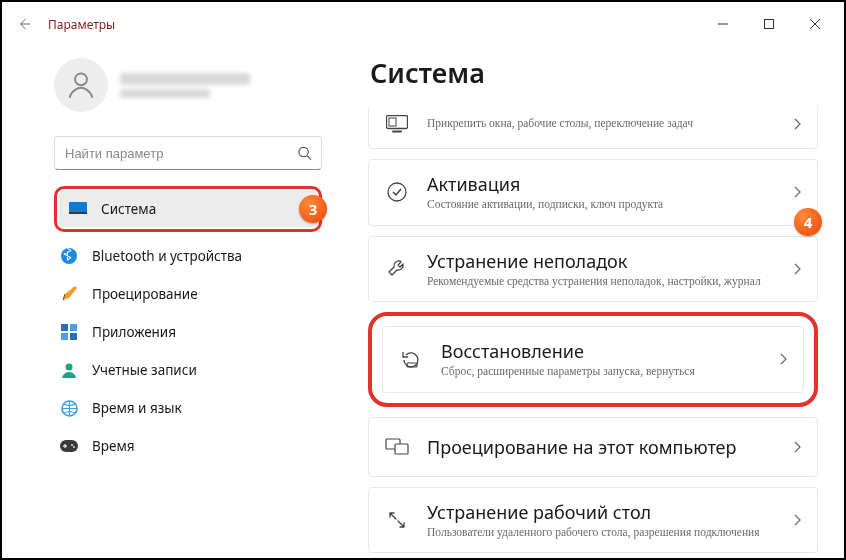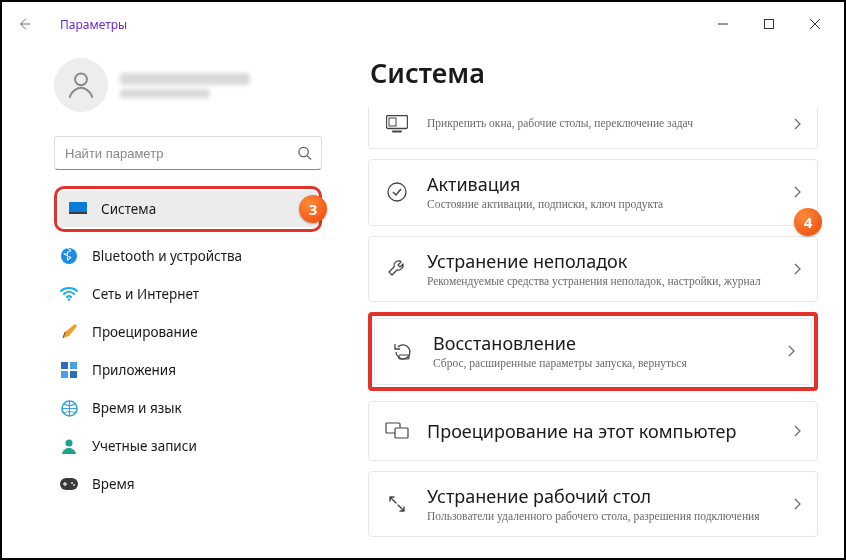--- a/index.html
+++ b/index.html
@@ -16,21 +16,21 @@
 .titlebar {
   display: flex; align-items: center;
   height: 44px;
   padding: 0 6px;
 }
 .back-btn {
   width: 32px; height: 32px;
   display: flex; align-items: center; justify-content: center;
   color: #555;
 }
-.title { font-size: 12px; margin-left: 20px; color: #6d28d9; }
+.title { font-size: 12px; margin-left: 8px; color: #7f1d1d; }
 .winbtns { margin-left: auto; display: flex; }
 .winbtn {
   width: 46px; height: 32px;
   display: flex; align-items: center; justify-content: center;
   color: #333;
 }
 .shell { display: flex; height: calc(100% - 44px); }
 .sidebar {
   width: 308px;
   padding: 0 12px 12px 12px;
@@ -123,22 +123,22 @@
   color: #444;
   flex-shrink: 0;
 }
 .card .texts { flex: 1; display: flex; flex-direction: column; gap: 1px; }
 .card .card-title { font-size: 18px; color: #1a1a1a; }
 .card .card-sub { font-size: 11.5px; color: #6a6a6a; line-height: 1.35; font-family: Liberation Serif, serif; }
 .chevron { color: #666; flex-shrink: 0; }
 .card-hl-wrap { position: relative; }
 .card-hl {
   border: 4px solid #e3322a;
-  border-radius: 4px;
-  padding: 2px;
+  border-radius: 19px;
+  padding: 10px;
 }
 .card-hl .card { border: 1px solid #e7e7e7; }
 .badge4 { right: -4px; top: -28px; }
 svg { display: block; }
 </style>
 </head>
 <body>
 
 <div class="titlebar">
   <div class="back-btn">
@@ -209,29 +209,20 @@
       <div class="navitem">
         <span class="nav-iconwrap">
           <svg width="16" height="16" viewBox="0 0 16 16">
               <circle cx="8" cy="8" r="8" fill="#1a8be6"></circle>
               <path d="M7 3v10l4-3-8-4 8-4-4-3" fill="none" stroke="#fff" stroke-width="1.2" stroke-linejoin="round" transform="translate(0.5 1) scale(0.85)"></path>
             </svg>
         </span>
         <span>Bluetooth и устройства</span>
       </div>
 
-      <div class="navitem">
-        <span class="nav-iconwrap">
-          <svg width="18" height="14" viewBox="0 0 18 14">
-              <path d="M1 4c4-4 12-4 16 0M4 7c3-3 7-3 10 0M7 10c1.3-1.3 2.7-1.3 4 0" fill="none" stroke="#17b0e6" stroke-width="2" stroke-linecap="round"></path>
-              <circle cx="9" cy="12.5" r="1.3" fill="#17b0e6"></circle>
-            </svg>
-        </span>
-        <span>Сеть и Интернет</span>
-      </div>
 
       <div class="navitem">
         <span class="nav-iconwrap">
           <svg width="18" height="18" viewBox="0 0 18 18">
               <path d="M3 15l2-6 10-8 2 2-8 10-6 2z" fill="#f29b2e"></path>
               <path d="M3 15l2-6" stroke="#7a4b12" stroke-width="1"></path>
             </svg>
         </span>
         <span>Проецирование</span>
       </div>
@@ -243,36 +234,36 @@
               <rect x="9" y="0" width="7" height="7" fill="#4aa0e8"></rect>
               <rect x="0" y="9" width="7" height="7" fill="#4aa0e8"></rect>
               <rect x="9" y="9" width="7" height="7" fill="#2a6db8"></rect>
             </svg>
         </span>
         <span>Приложения</span>
       </div>
 
       <div class="navitem">
         <span class="nav-iconwrap">
+          <svg width="16" height="16" viewBox="0 0 16 16">
+              <circle cx="8" cy="5" r="3.5" fill="#1aa588"></circle>
+              <path d="M1 16c1-5 5-6 7-6s6 1 7 6z" fill="#1aa588"></path>
+            </svg>
+        </span>
+        <span>Учетные записи</span>
+      </div>
+
+      <div class="navitem">
+        <span class="nav-iconwrap">
           <svg width="17" height="17" viewBox="0 0 17 17">
               <circle cx="8.5" cy="8.5" r="7.5" fill="none" stroke="#3aa0d8" stroke-width="1.6"></circle>
               <path d="M8.5 1v15M1 8.5h15M3 4c3 2 8 2 11 0M3 13c3-2 8-2 11 0" fill="none" stroke="#3aa0d8" stroke-width="1.2"></path>
             </svg>
         </span>
         <span>Время и язык</span>
-      </div>
-
-      <div class="navitem">
-        <span class="nav-iconwrap">
-          <svg width="16" height="16" viewBox="0 0 16 16">
-              <circle cx="8" cy="5" r="3.5" fill="#1aa588"></circle>
-              <path d="M1 16c1-5 5-6 7-6s6 1 7 6z" fill="#1aa588"></path>
-            </svg>
-        </span>
-        <span>Учетные записи</span>
       </div>
 
       <div class="navitem">
         <span class="nav-iconwrap">
           <svg width="18" height="12" viewBox="0 0 18 12">
               <rect x="0" y="0" width="18" height="12" rx="6" fill="#3a3a3a"></rect>
               <path d="M5 4v4M3 6h4" stroke="#ddd" stroke-width="1.4"></path>
               <circle cx="12" cy="5" r="1" fill="#ddd"></circle>
               <circle cx="14" cy="7" r="1" fill="#ddd"></circle>
             </svg>

